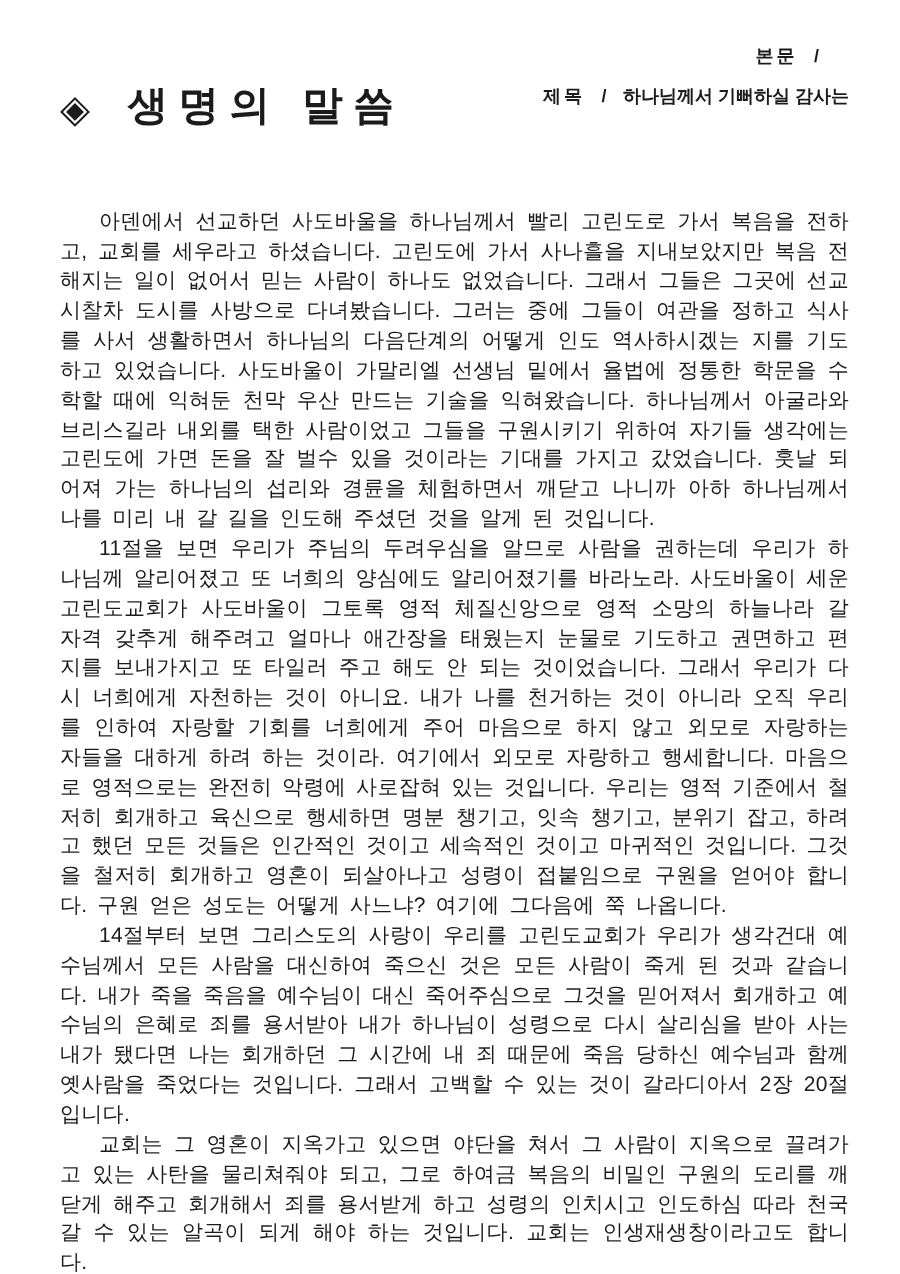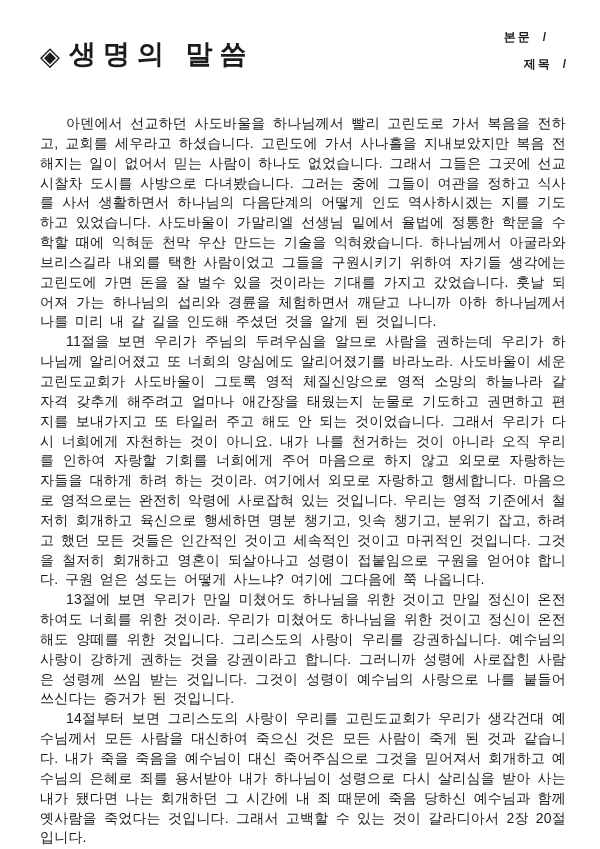--- a/index.html
+++ b/index.html
@@ -29,21 +29,21 @@
     gap: 9px;
     margin-top: 16px;
     white-space: nowrap;
   }
   .diamond {
     font-size: 26px;
     line-height: 1;
     transform: translateY(1px);
   }
   .title-text {
-    margin: 0;
+    margin: 16px;
     font-size: 27px;
     font-weight: bold;
     letter-spacing: 7px;
     line-height: 1.1;
   }
   .ref-block {
     font-weight: bold;
     font-size: 12px;
     line-height: 27px;
     white-space: nowrap;
@@ -81,26 +81,26 @@
     </div>
 
     <div class="ref-block">
       <div class="ref-line ref-line-1">
         <span class="ref-label">본문</span>
         <span class="ref-sep">/</span>
       </div>
       <div class="ref-line ref-line-2">
         <span class="ref-label">제목</span>
         <span class="ref-sep">/</span>
+        <span class="ref-value">하나님께서 기뻐하실 감사는</span>
       </div>
     </div>
 
   </header>
 
   <main class="body-text">
     <p>아덴에서 선교하던 사도바울을 하나님께서 빨리 고린도로 가서 복음을 전하고, 교회를 세우라고 하셨습니다. 고린도에 가서 사나흘을 지내보았지만 복음 전해지는 일이 없어서 믿는 사람이 하나도 없었습니다. 그래서 그들은 그곳에 선교시찰차 도시를 사방으로 다녀봤습니다. 그러는 중에 그들이 여관을 정하고 식사를 사서 생활하면서 하나님의 다음단계의 어떻게 인도 역사하시겠는 지를 기도하고 있었습니다. 사도바울이 가말리엘 선생님 밑에서 율법에 정통한 학문을 수학할 때에 익혀둔 천막 우산 만드는 기술을 익혀왔습니다. 하나님께서 아굴라와 브리스길라 내외를 택한 사람이었고 그들을 구원시키기 위하여 자기들 생각에는 고린도에 가면 돈을 잘 벌수 있을 것이라는 기대를 가지고 갔었습니다. 훗날 되어져 가는 하나님의 섭리와 경륜을 체험하면서 깨닫고 나니까 아하 하나님께서 나를 미리 내 갈 길을 인도해 주셨던 것을 알게 된 것입니다.</p>
     <p>11절을 보면 우리가 주님의 두려우심을 알므로 사람을 권하는데 우리가 하나님께 알리어졌고 또 너희의 양심에도 알리어졌기를 바라노라. 사도바울이 세운 고린도교회가 사도바울이 그토록 영적 체질신앙으로 영적 소망의 하늘나라 갈 자격 갖추게 해주려고 얼마나 애간장을 태웠는지 눈물로 기도하고 권면하고 편지를 보내가지고 또 타일러 주고 해도 안 되는 것이었습니다. 그래서 우리가 다시 너희에게 자천하는 것이 아니요. 내가 나를 천거하는 것이 아니라 오직 우리를 인하여 자랑할 기회를 너희에게 주어 마음으로 하지 않고 외모로 자랑하는 자들을 대하게 하려 하는 것이라. 여기에서 외모로 자랑하고 행세합니다. 마음으로 영적으로는 완전히 악령에 사로잡혀 있는 것입니다. 우리는 영적 기준에서 철저히 회개하고 육신으로 행세하면 명분 챙기고, 잇속 챙기고, 분위기 잡고, 하려고 했던 모든 것들은 인간적인 것이고 세속적인 것이고 마귀적인 것입니다. 그것을 철저히 회개하고 영혼이 되살아나고 성령이 접붙임으로 구원을 얻어야 합니다. 구원 얻은 성도는 어떻게 사느냐? 여기에 그다음에 쭉 나옵니다.</p>
-    <p>13절에 보면 우리가 만일 미쳤어도 하나님을 위한 것이고 만일 정신이 온전하여도 너희를 위한 것이라. 우리가 미쳤어도 하나님을 위한 것이고 정신이 온전해도 양떼를 위한 것입니다. 그리스도의 사랑이 우리를 강권하십니다. 예수님의 사랑이 강하게 권하는 것을 강권이라고 합니다. 그러니까 성령에 사로잡힌 사람은 성령께 쓰임 받는 것입니다. 그것이 성령이 예수님의 사랑으로 나를 붙들어 쓰신다는 증거가 된 것입니다.</p>
     <p>14절부터 보면 그리스도의 사랑이 우리를 고린도교회가 우리가 생각건대 예수님께서 모든 사람을 대신하여 죽으신 것은 모든 사람이 죽게 된 것과 같습니다. 내가 죽을 죽음을 예수님이 대신 죽어주심으로 그것을 믿어져서 회개하고 예수님의 은혜로 죄를 용서받아 내가 하나님이 성령으로 다시 살리심을 받아 사는 내가 됐다면 나는 회개하던 그 시간에 내 죄 때문에 죽음 당하신 예수님과 함께 옛사람을 죽었다는 것입니다. 그래서 고백할 수 있는 것이 갈라디아서 2장 20절입니다.</p>
     <p>교회는 그 영혼이 지옥가고 있으면 야단을 쳐서 그 사람이 지옥으로 끌려가고 있는 사탄을 물리쳐줘야 되고, 그로 하여금 복음의 비밀인 구원의 도리를 깨닫게 해주고 회개해서 죄를 용서받게 하고 성령의 인치시고 인도하심 따라 천국갈 수 있는 알곡이 되게 해야 하는 것입니다. 교회는 인생재생창이라고도 합니다.</p>
   </main>
 
 </div>
 
 </body></html>

